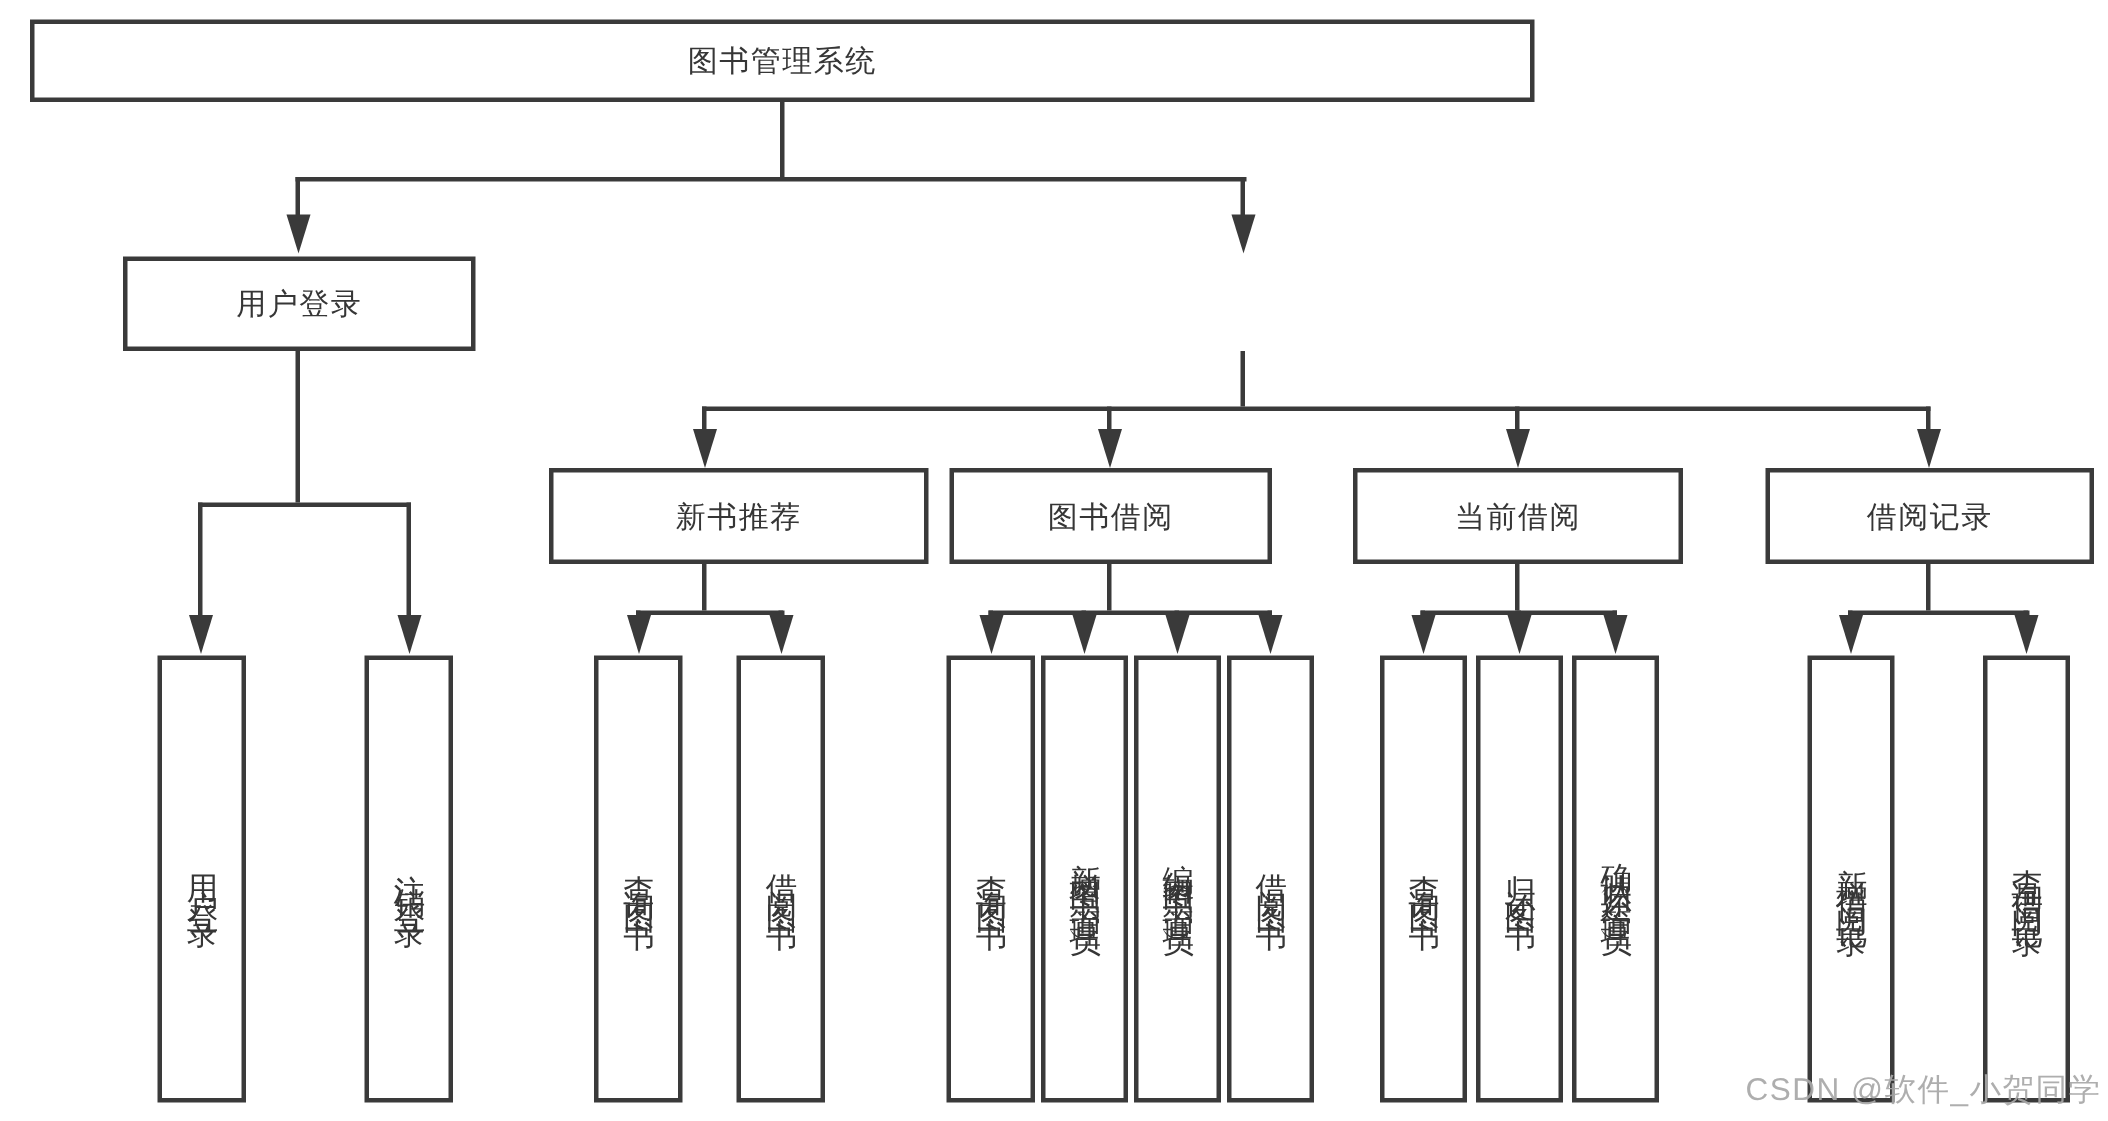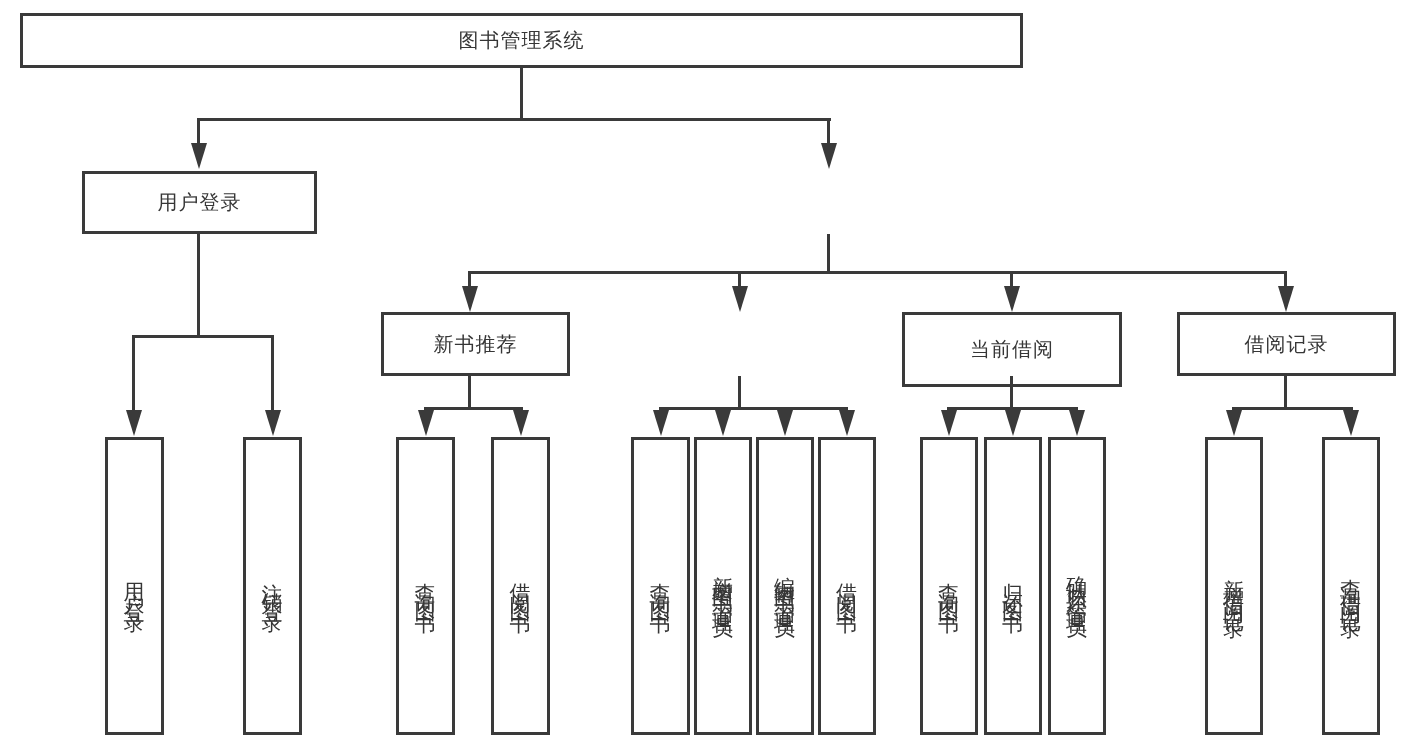--- a/index.html
+++ b/index.html
@@ -84,24 +84,27 @@
   <div class="line-h" style="left:468px;top:271px;width:819px;"></div>
   <div class="line-v" style="left:468px;top:271px;height:20px;"></div>
   <div class="tri" style="left:462px;top:286px;"></div>
   <div class="line-v" style="left:738px;top:271px;height:20px;"></div>
   <div class="tri" style="left:732px;top:286px;"></div>
   <div class="line-v" style="left:1010px;top:271px;height:20px;"></div>
   <div class="tri" style="left:1004px;top:286px;"></div>
   <div class="line-v" style="left:1284px;top:271px;height:20px;"></div>
   <div class="tri" style="left:1278px;top:286px;"></div>
 
-  <div class="node node-h" style="left:381px;top:312px;width:189px;height:64px;">
+  <div class="node node-h" style="left:366px;top:312px;width:253px;height:64px;">
     <span>新书推荐</span>
   </div>
-  <div class="node node-h" style="left:902px;top:312px;width:220px;height:75px;">
+  <div class="node node-h" style="left:633px;top:312px;width:215px;height:64px;">
+    <span>图书借阅</span>
+  </div>
+  <div class="node node-h" style="left:902px;top:312px;width:220px;height:64px;">
     <span>当前借阅</span>
   </div>
   <div class="node node-h" style="left:1177px;top:312px;width:219px;height:64px;">
     <span>借阅记录</span>
   </div>
 
   <div class="line-v" style="left:468px;top:376px;height:31px;"></div>
   <div class="line-h" style="left:424px;top:407px;width:99px;"></div>
   <div class="line-v" style="left:424px;top:407px;height:8px;"></div>
   <div class="tri" style="left:418px;top:410px;"></div>
@@ -172,14 +175,15 @@
     <span class="vtext" style="letter-spacing:6px;">确认归还（管理员）</span>
   </div>
 
   <div class="node node-v" style="left:1205px;top:437px;width:58px;height:298px;">
     <span class="vtext" style="letter-spacing:8px;">新增借阅记录</span>
   </div>
   <div class="node node-v" style="left:1322px;top:437px;width:58px;height:298px;">
     <span class="vtext" style="letter-spacing:8px;">查询借阅记录</span>
   </div>
 
+  <div class="watermark">CSDN @软件_小贺同学</div>
 
 </div>
 
 </body></html>

